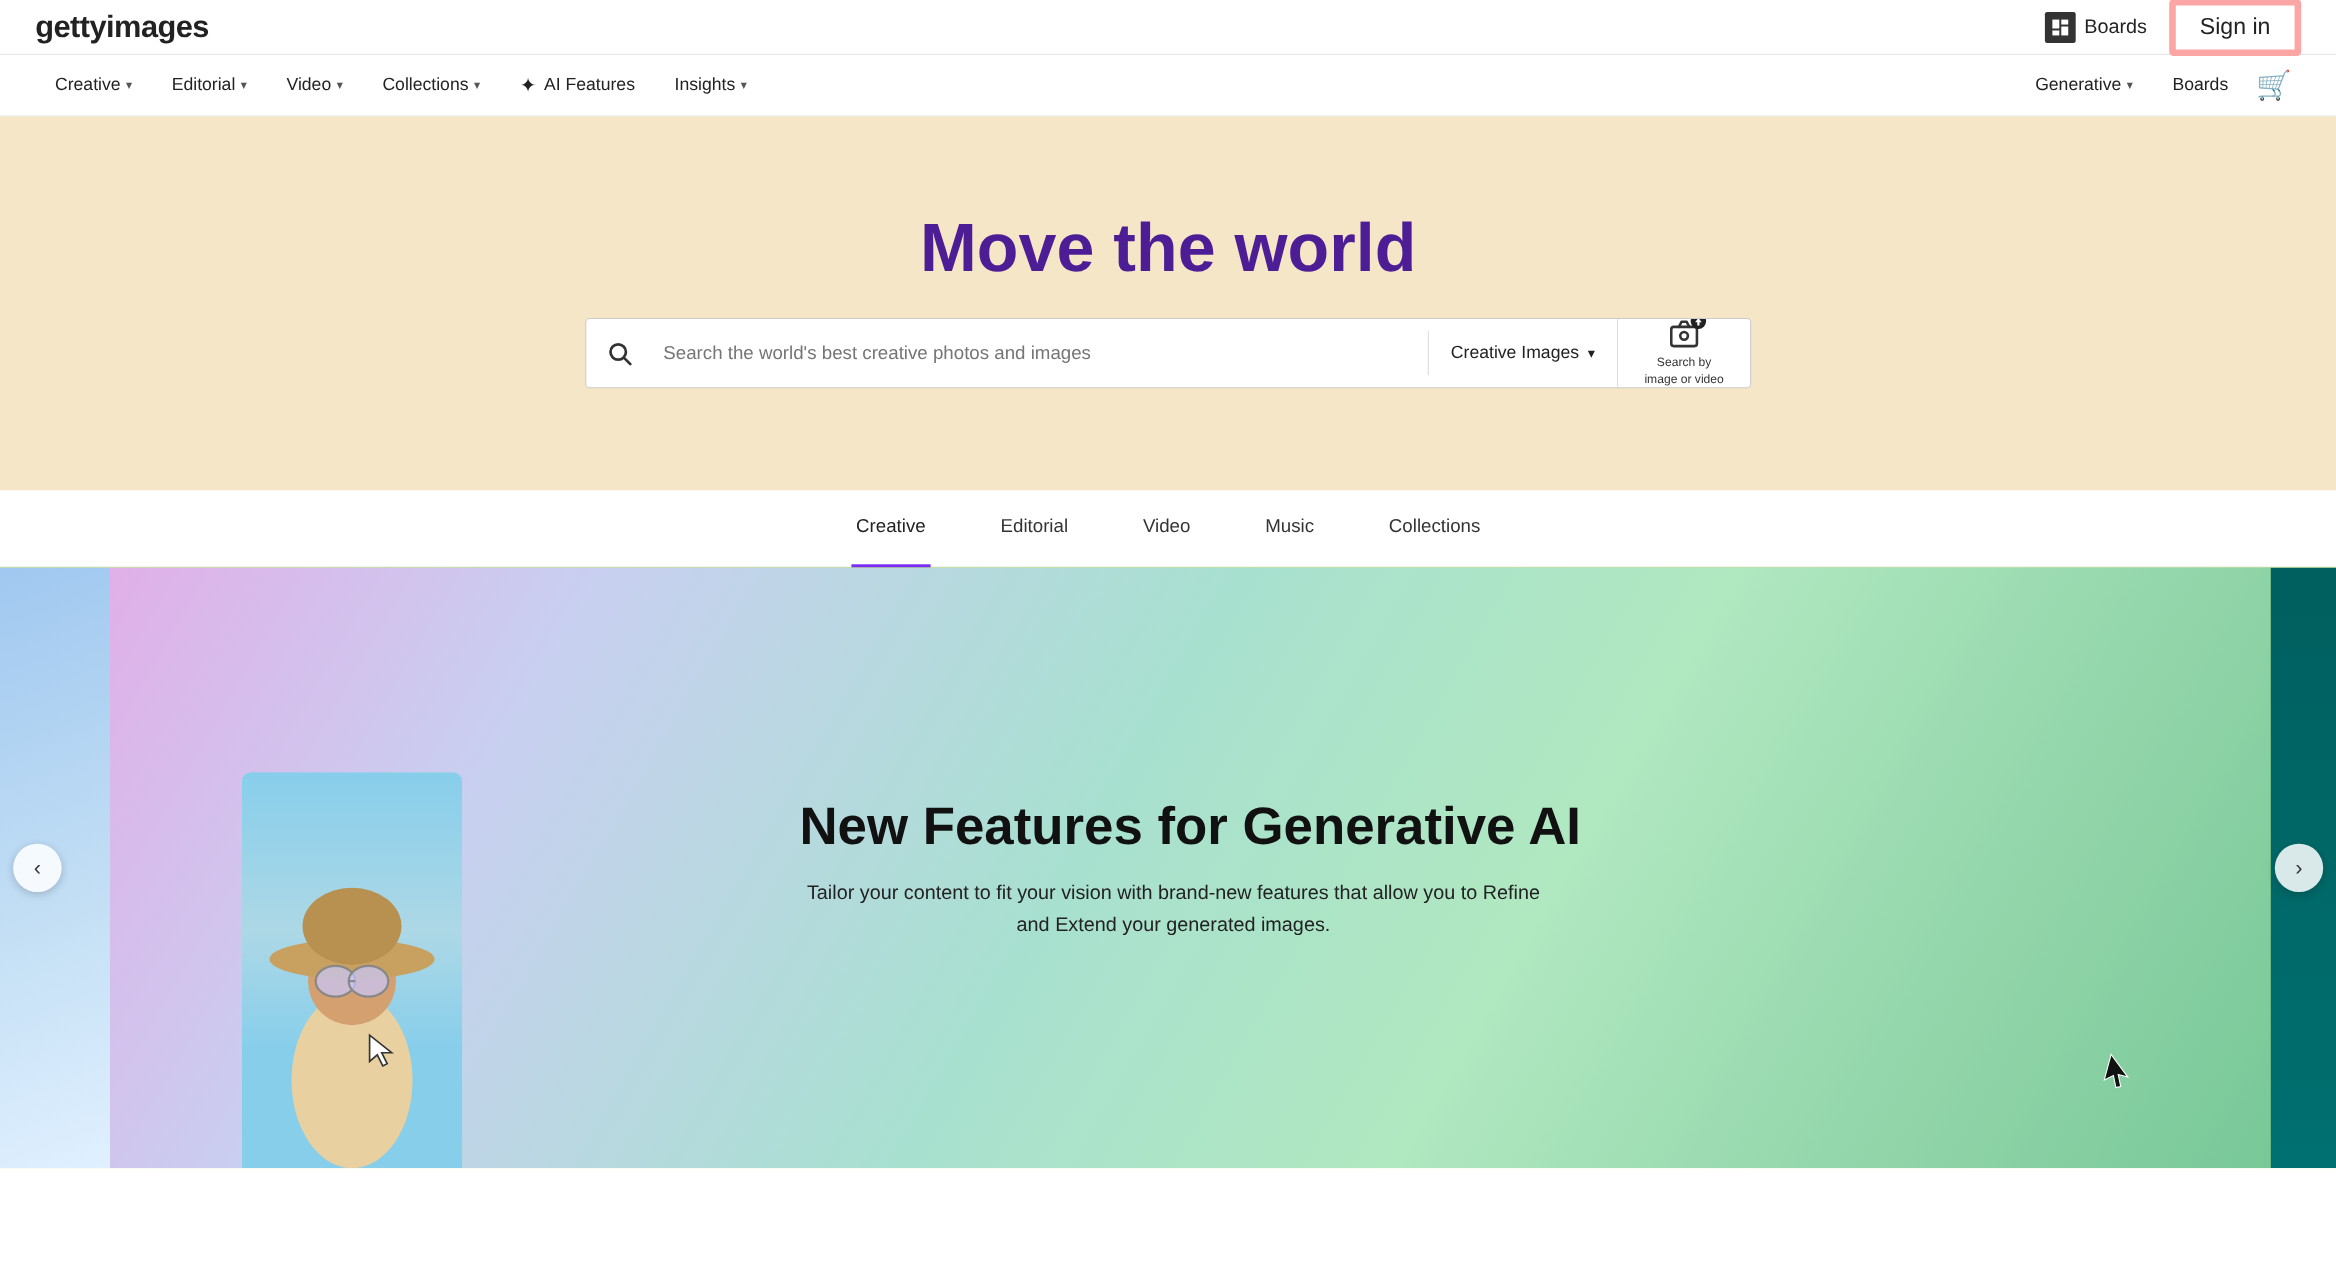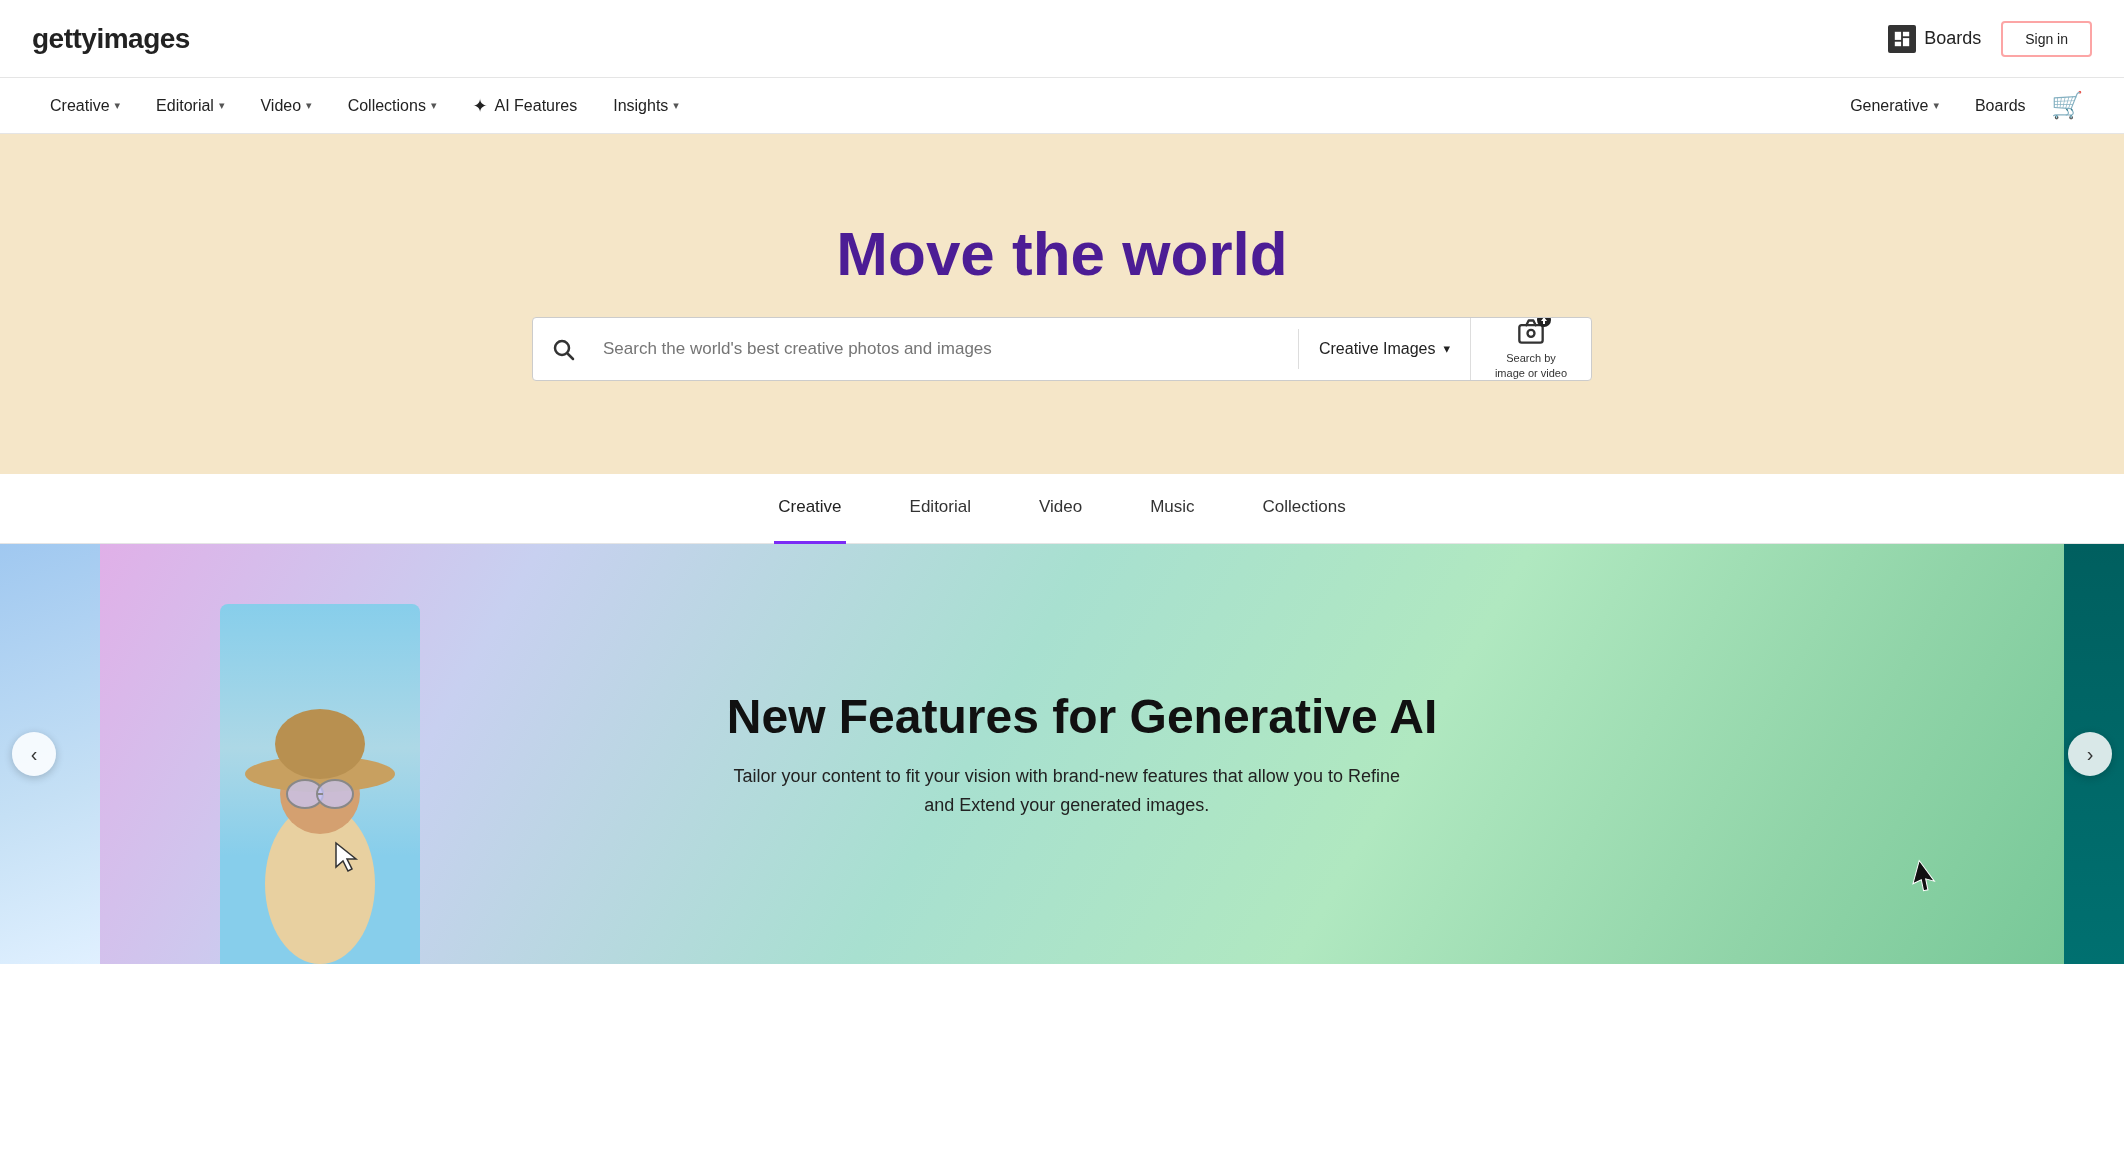--- a/index.html
+++ b/index.html
@@ -4,37 +4,37 @@
   <style>
     *, *::before, *::after { box-sizing: border-box; margin: 0; padding: 0; }
     body { font-family: -apple-system, BlinkMacSystemFont, 'Helvetica Neue', Arial, sans-serif; background: #fff; min-width: 900px; }
 
     
     .top-bar {
       display: flex;
       align-items: center;
       justify-content: space-between;
       padding: 0 32px;
-      height: 78px;
+      height: 50px;
       border-bottom: 1px solid #e5e5e5;
       background: #fff;
     }
     .logo-wrap { display: flex; align-items: center; gap: 0; }
     .logo-text-getty { font-weight: 700; font-size: 28px; color: #222; letter-spacing: -0.5px; }
     .logo-text-images { font-weight: 700; font-size: 28px; color: #222; letter-spacing: -0.5px; }
     .top-bar-right { display: flex; align-items: center; gap: 20px; }
     .boards-btn {
       display: flex; align-items: center; gap: 8px;
       font-size: 18px; color: #222; background: none; border: none; cursor: pointer; font-weight: 500; padding-left: 43px;
     }
     .boards-icon { width: 28px; height: 28px; background: #333; border-radius: 2px; display: flex; align-items: center; justify-content: center; }
     .boards-icon svg { fill: #fff; }
     .signin-btn {
-      font-size: 14px; font-weight: 500; color: #222;
-      border: 2px solid #fca5a5; border-radius: 4px;
+      font-size: 21px; font-weight: 500; color: #222;
+      border: 6px solid #fca5a5; border-radius: 4px;
       padding: 8px 22px; background: #fff; cursor: pointer;
     }
 
     
     .nav-bar {
       display: flex;
       align-items: center;
       justify-content: space-between;
       padding: 0 32px;
       height: 56px;
@@ -144,21 +144,21 @@
       color: #222; font-weight: 500;
       border-bottom: 3px solid #7b2cf5;
     }
 
     
     .carousel-section {
       position: relative;
       width: 100%;
       overflow: hidden;
       background: #84cc16;
-      height: 420px;
+      height: 546px;
     }
     .carousel-track {
       display: flex;
       height: 100%;
     }
     .carousel-slide-left {
       width: 100px;
       background: linear-gradient(135deg, #b8d4f0 0%, #c5d8f5 100%);
       flex-shrink: 0;
       overflow: hidden;

